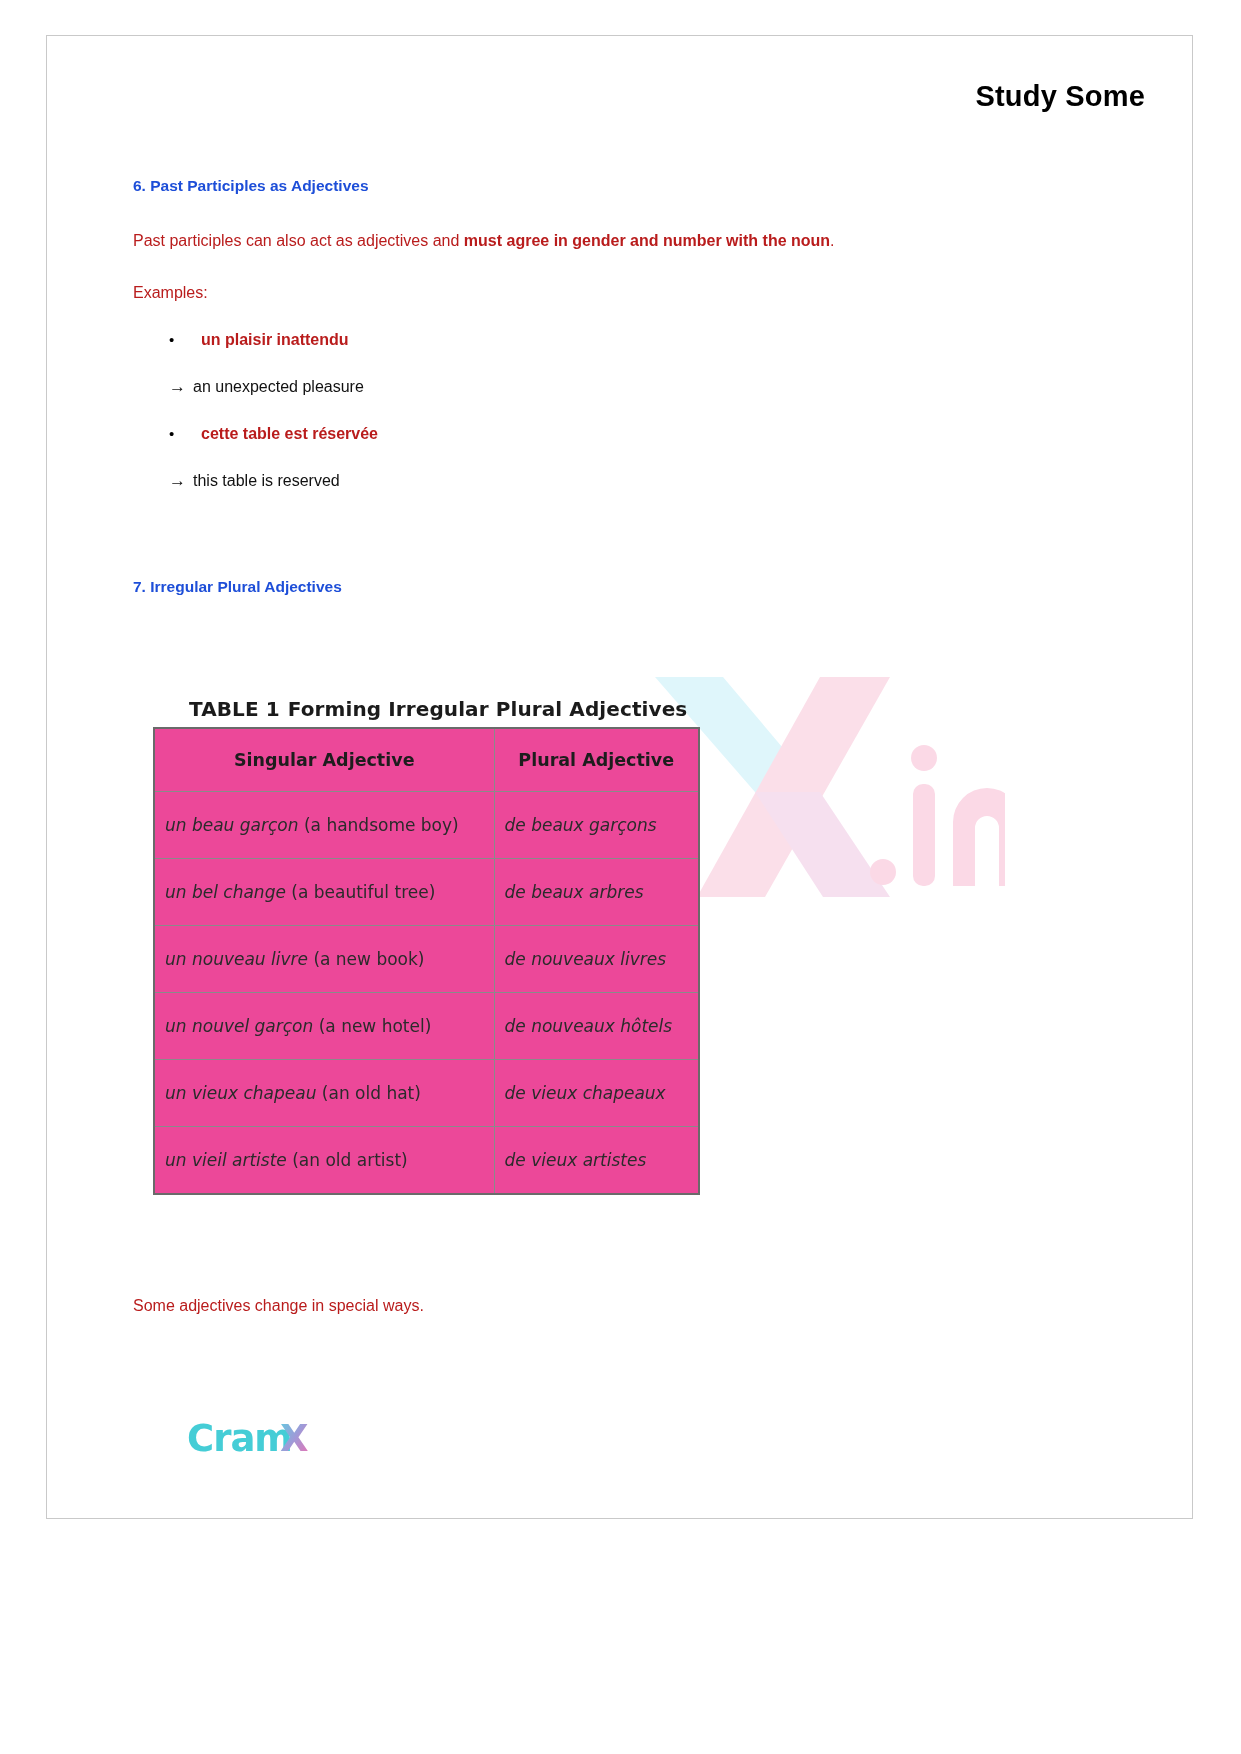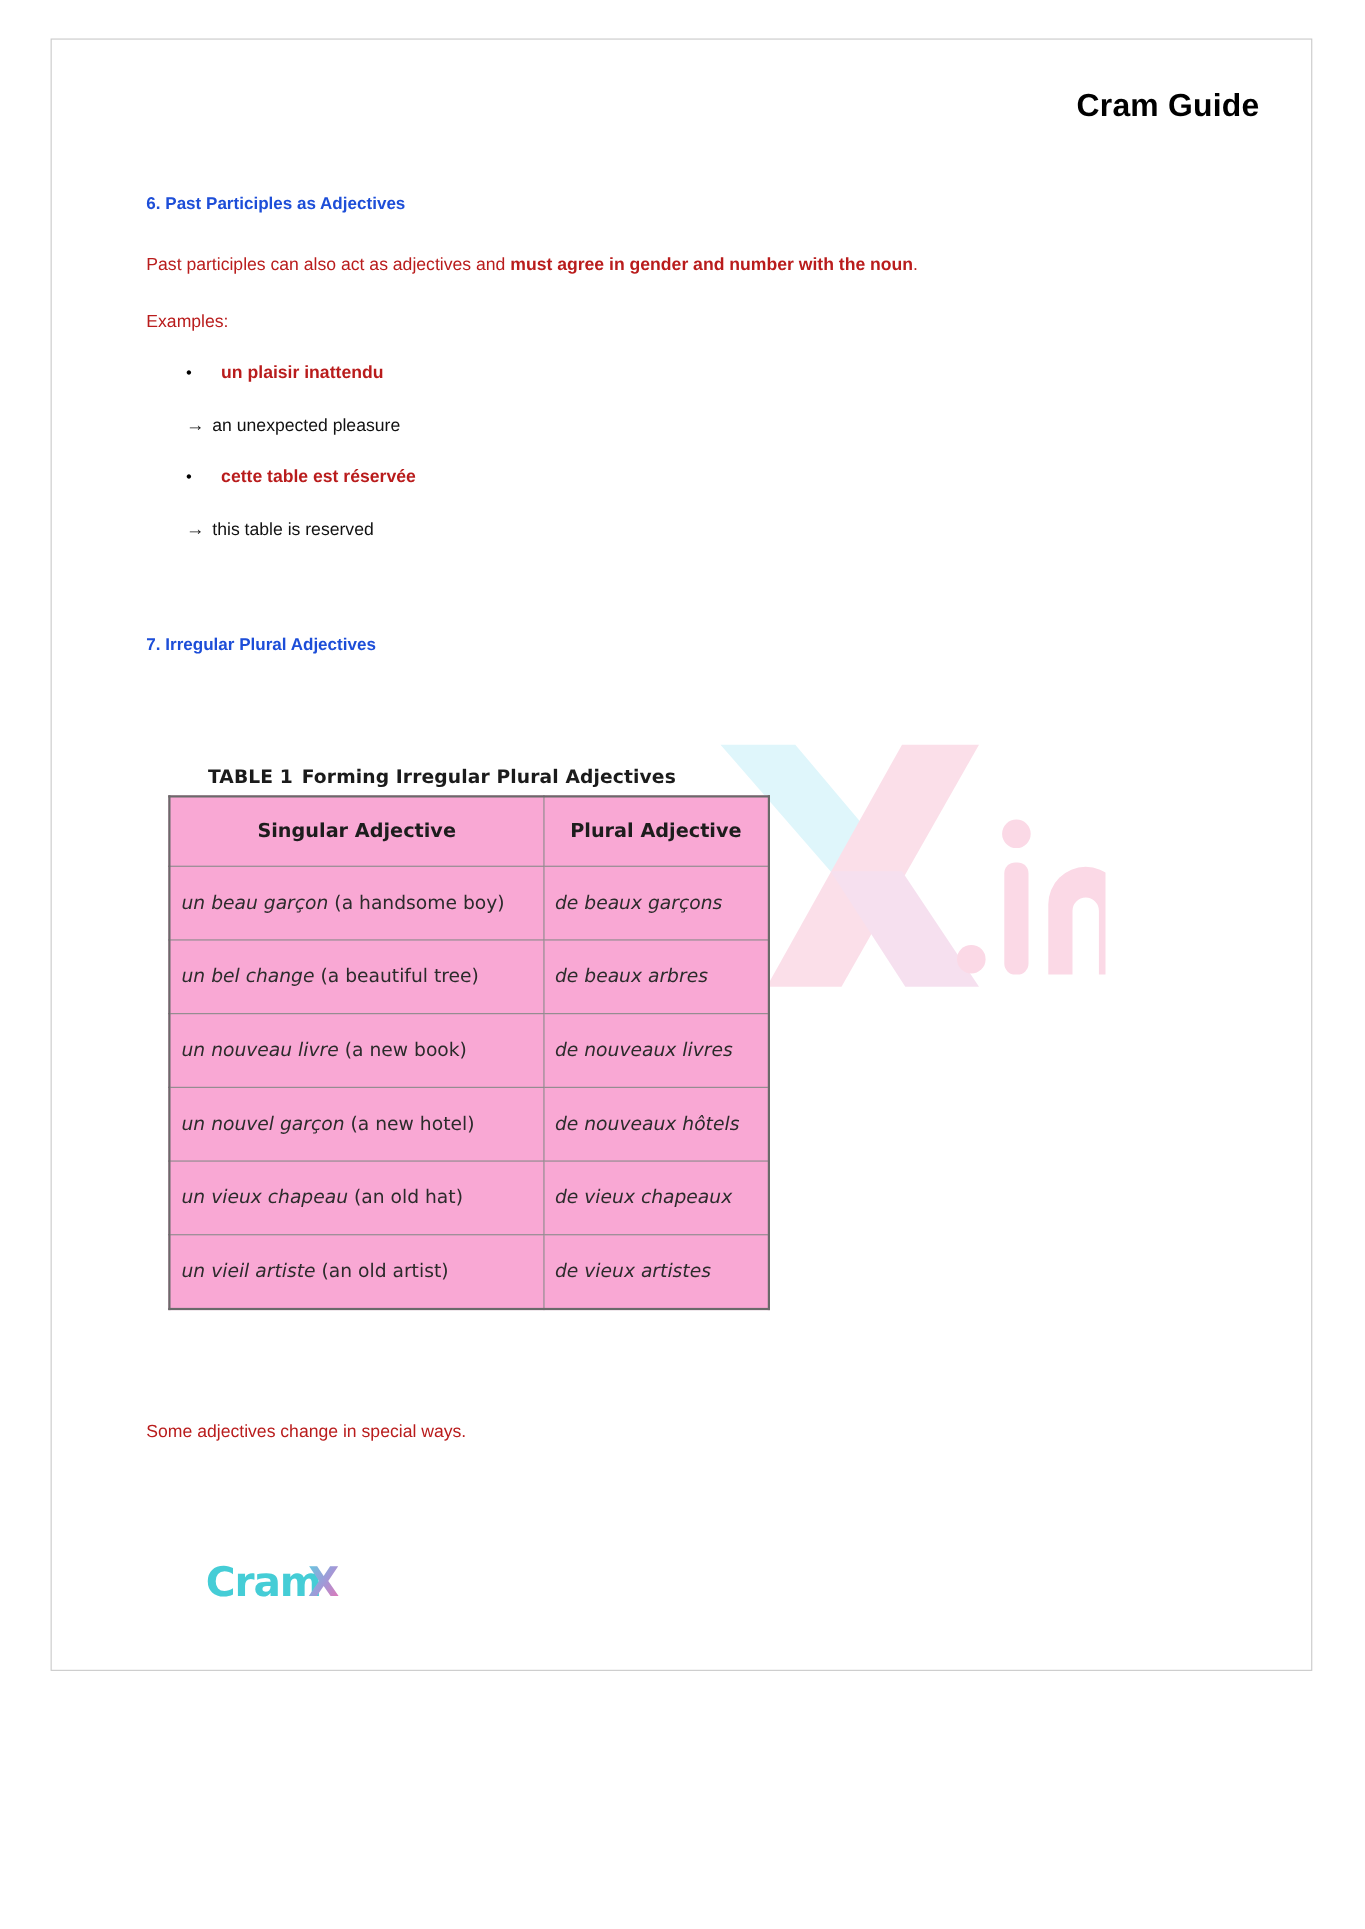--- a/index.html
+++ b/index.html
@@ -102,34 +102,34 @@
   }
 
   
   .table-figure {
     position: relative;
     margin-left: 20px;
     width: 620px;
   }
   .table-caption {
     font-family: "DejaVu Sans", sans-serif;
-    font-size: 17px;
+    font-size: 20px;
     font-weight: bold;
     color: #1b1b1b;
     padding-left: 36px;
     padding-bottom: 6px;
     letter-spacing: 0.1px;
     white-space: nowrap;
   }
   .table-caption .tnum { margin-right: 8px; }
   table.adj-table {
     border-collapse: collapse;
     width: 545px;
     table-layout: fixed;
-    background: #f9a8d4;
+    background: #ec4899;
     border: 2px solid #6a6a6a;
     padding-left: 36px;
   }
   table.adj-table th,
   table.adj-table td {
     border: 1px solid #8a8a8a;
     font-family: "DejaVu Sans", sans-serif;
     color: #2b2b2b;
     padding: 0 10px;
     vertical-align: middle;
@@ -187,21 +187,21 @@
           <polygon points="175,5 245,5 120,225 52,225" fill="#fbdfe9"></polygon>
           <polygon points="110,120 175,120 245,225 178,225" fill="#f6e0ef"></polygon>
           <circle cx="238" cy="200" r="13" fill="#fbd9e6"></circle>
           <rect x="268" y="112" width="22" height="102" rx="10" fill="#fbd9e6"></rect>
           <circle cx="279" cy="86" r="13" fill="#fbd9e6"></circle>
           <path d="M308 150 a34 34 0 1 1 68 0 v64 h-22 v-58 a12 12 0 1 0 -24 0 v58 h-22 z" fill="#fbd9e6"></path>
         </g>
       </svg>
     </div>
 
-    <div class="doc-title">Cram Guide</div>
+    <div class="doc-title">Study Some</div>
 
     <div class="content">
 
       <div class="sec-heading">6. Past Participles as Adjectives</div>
 
       <div class="spacer-34"></div>
 
       <p class="para"><span>Past participles can also act as adjectives and </span><b>must agree in gender and number with the noun</b><span>.</span></p>
 
       <div class="spacer-30"></div>

